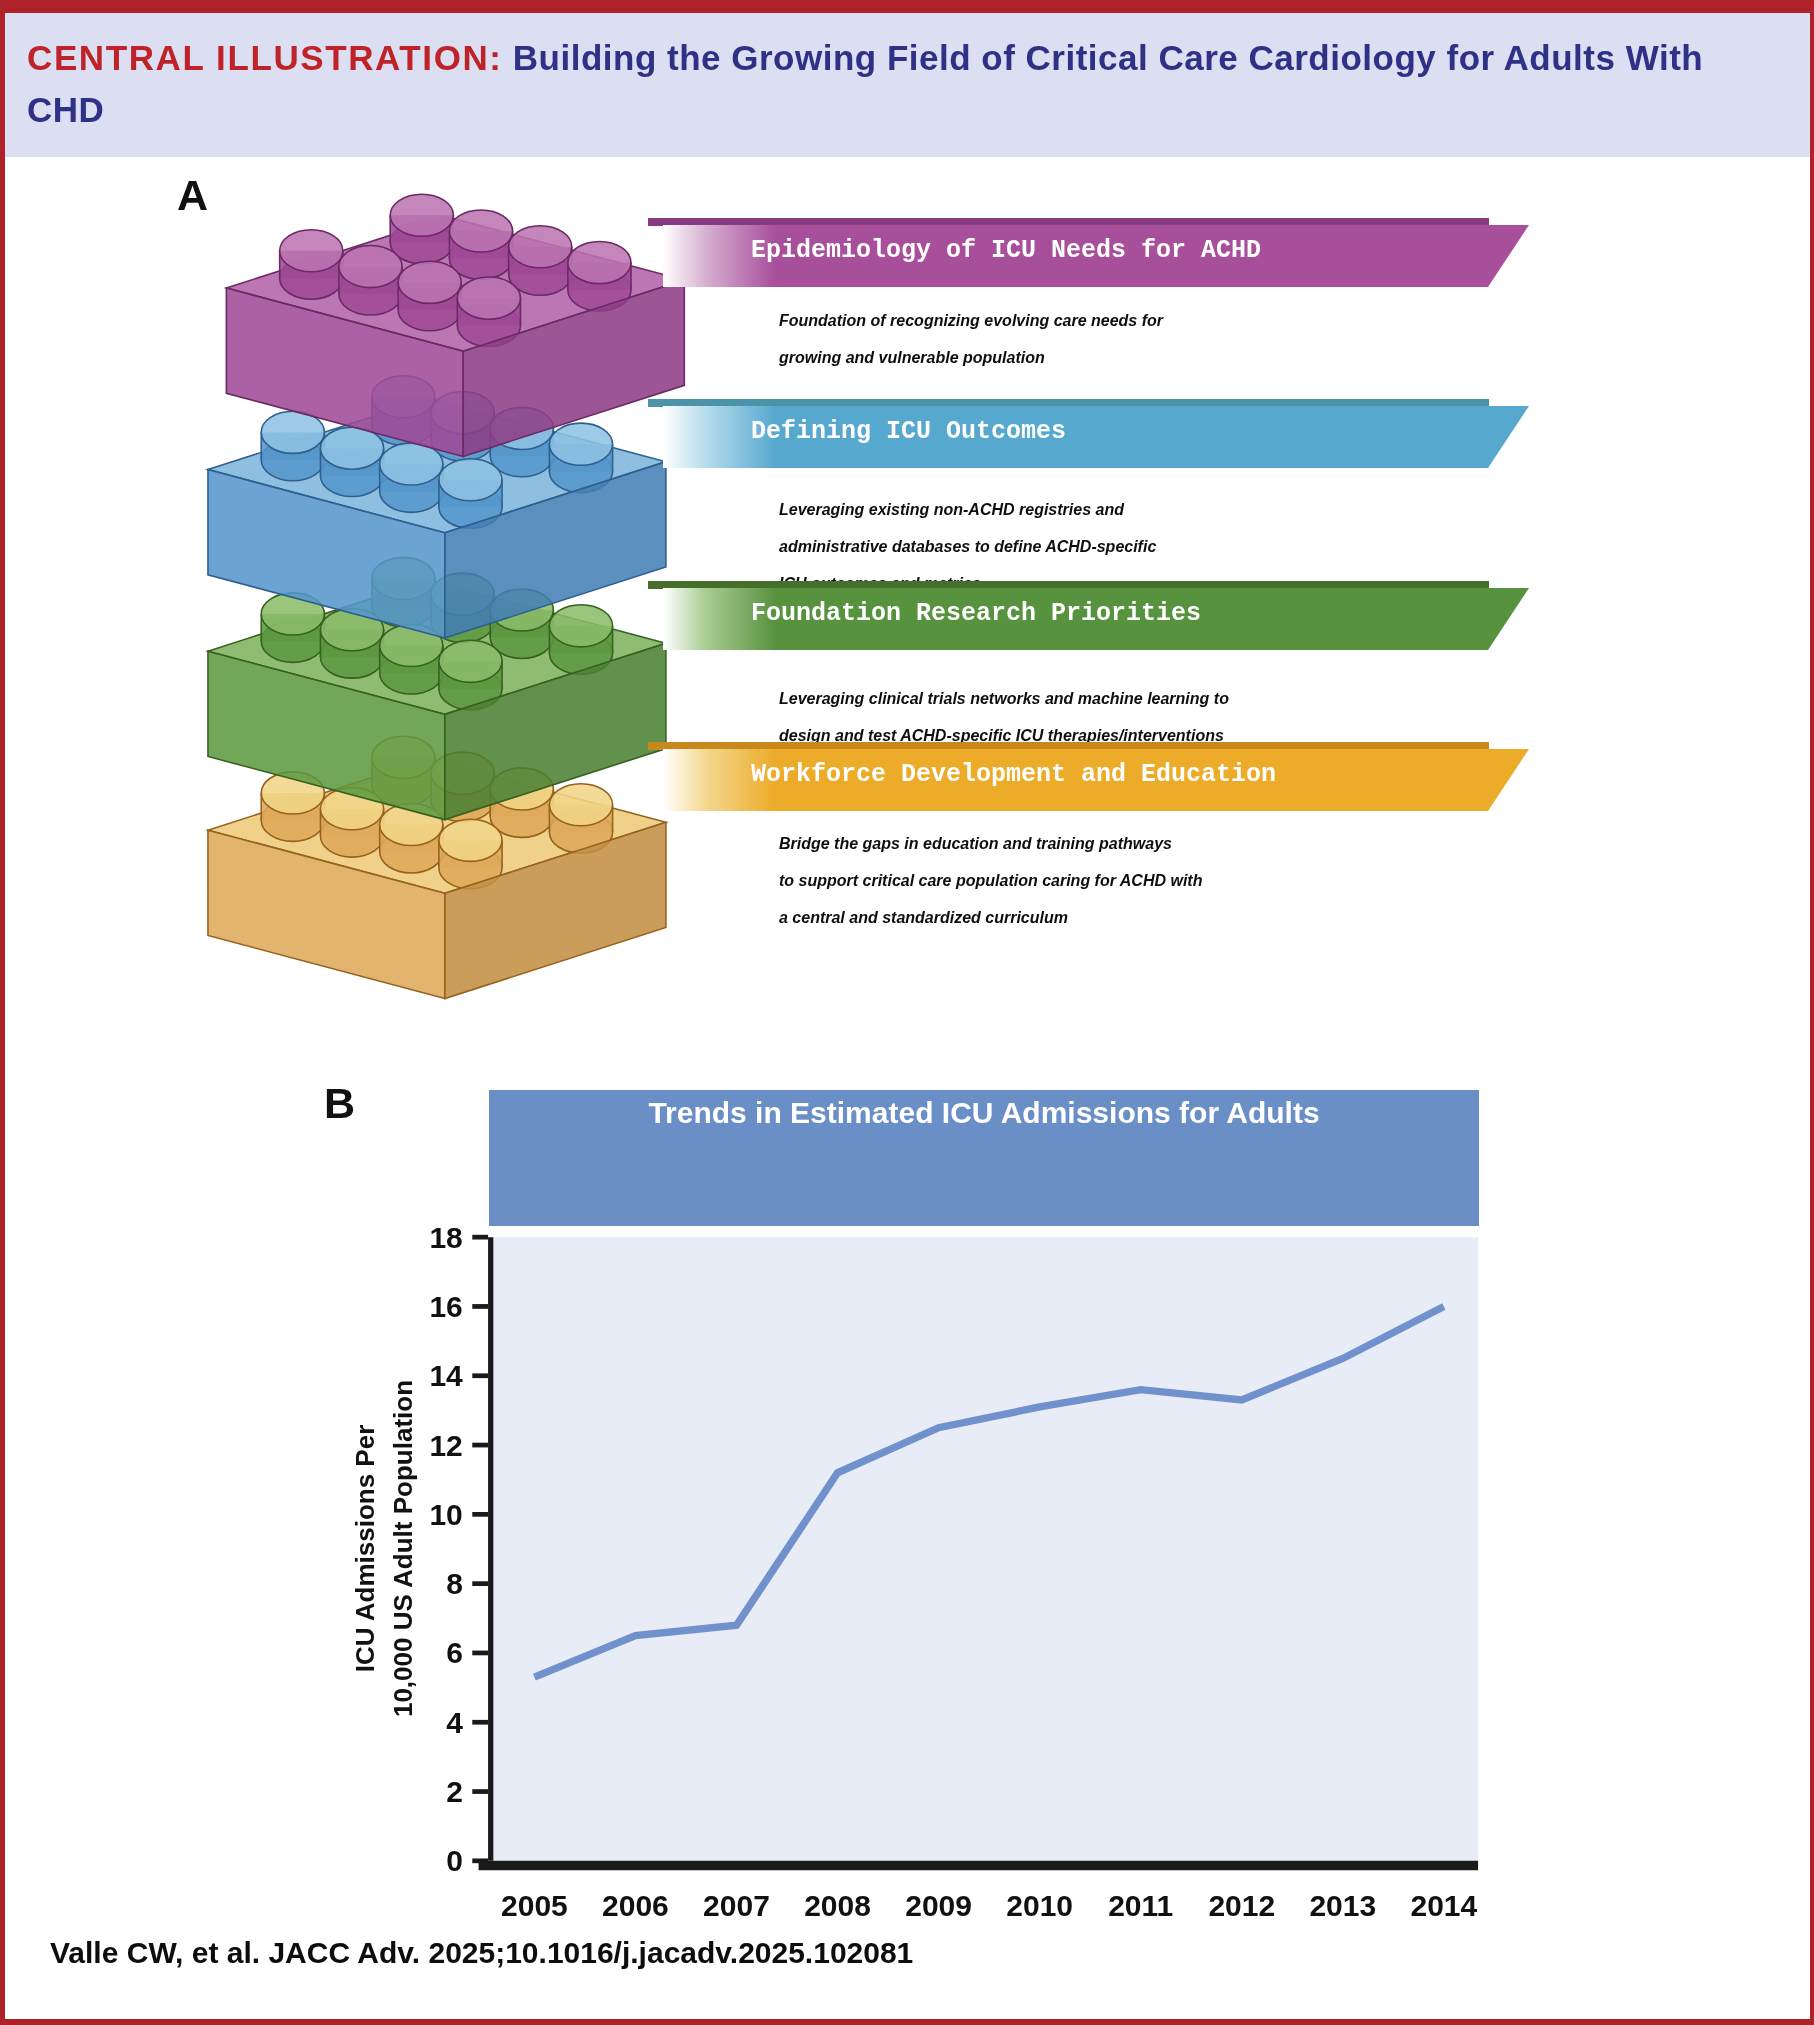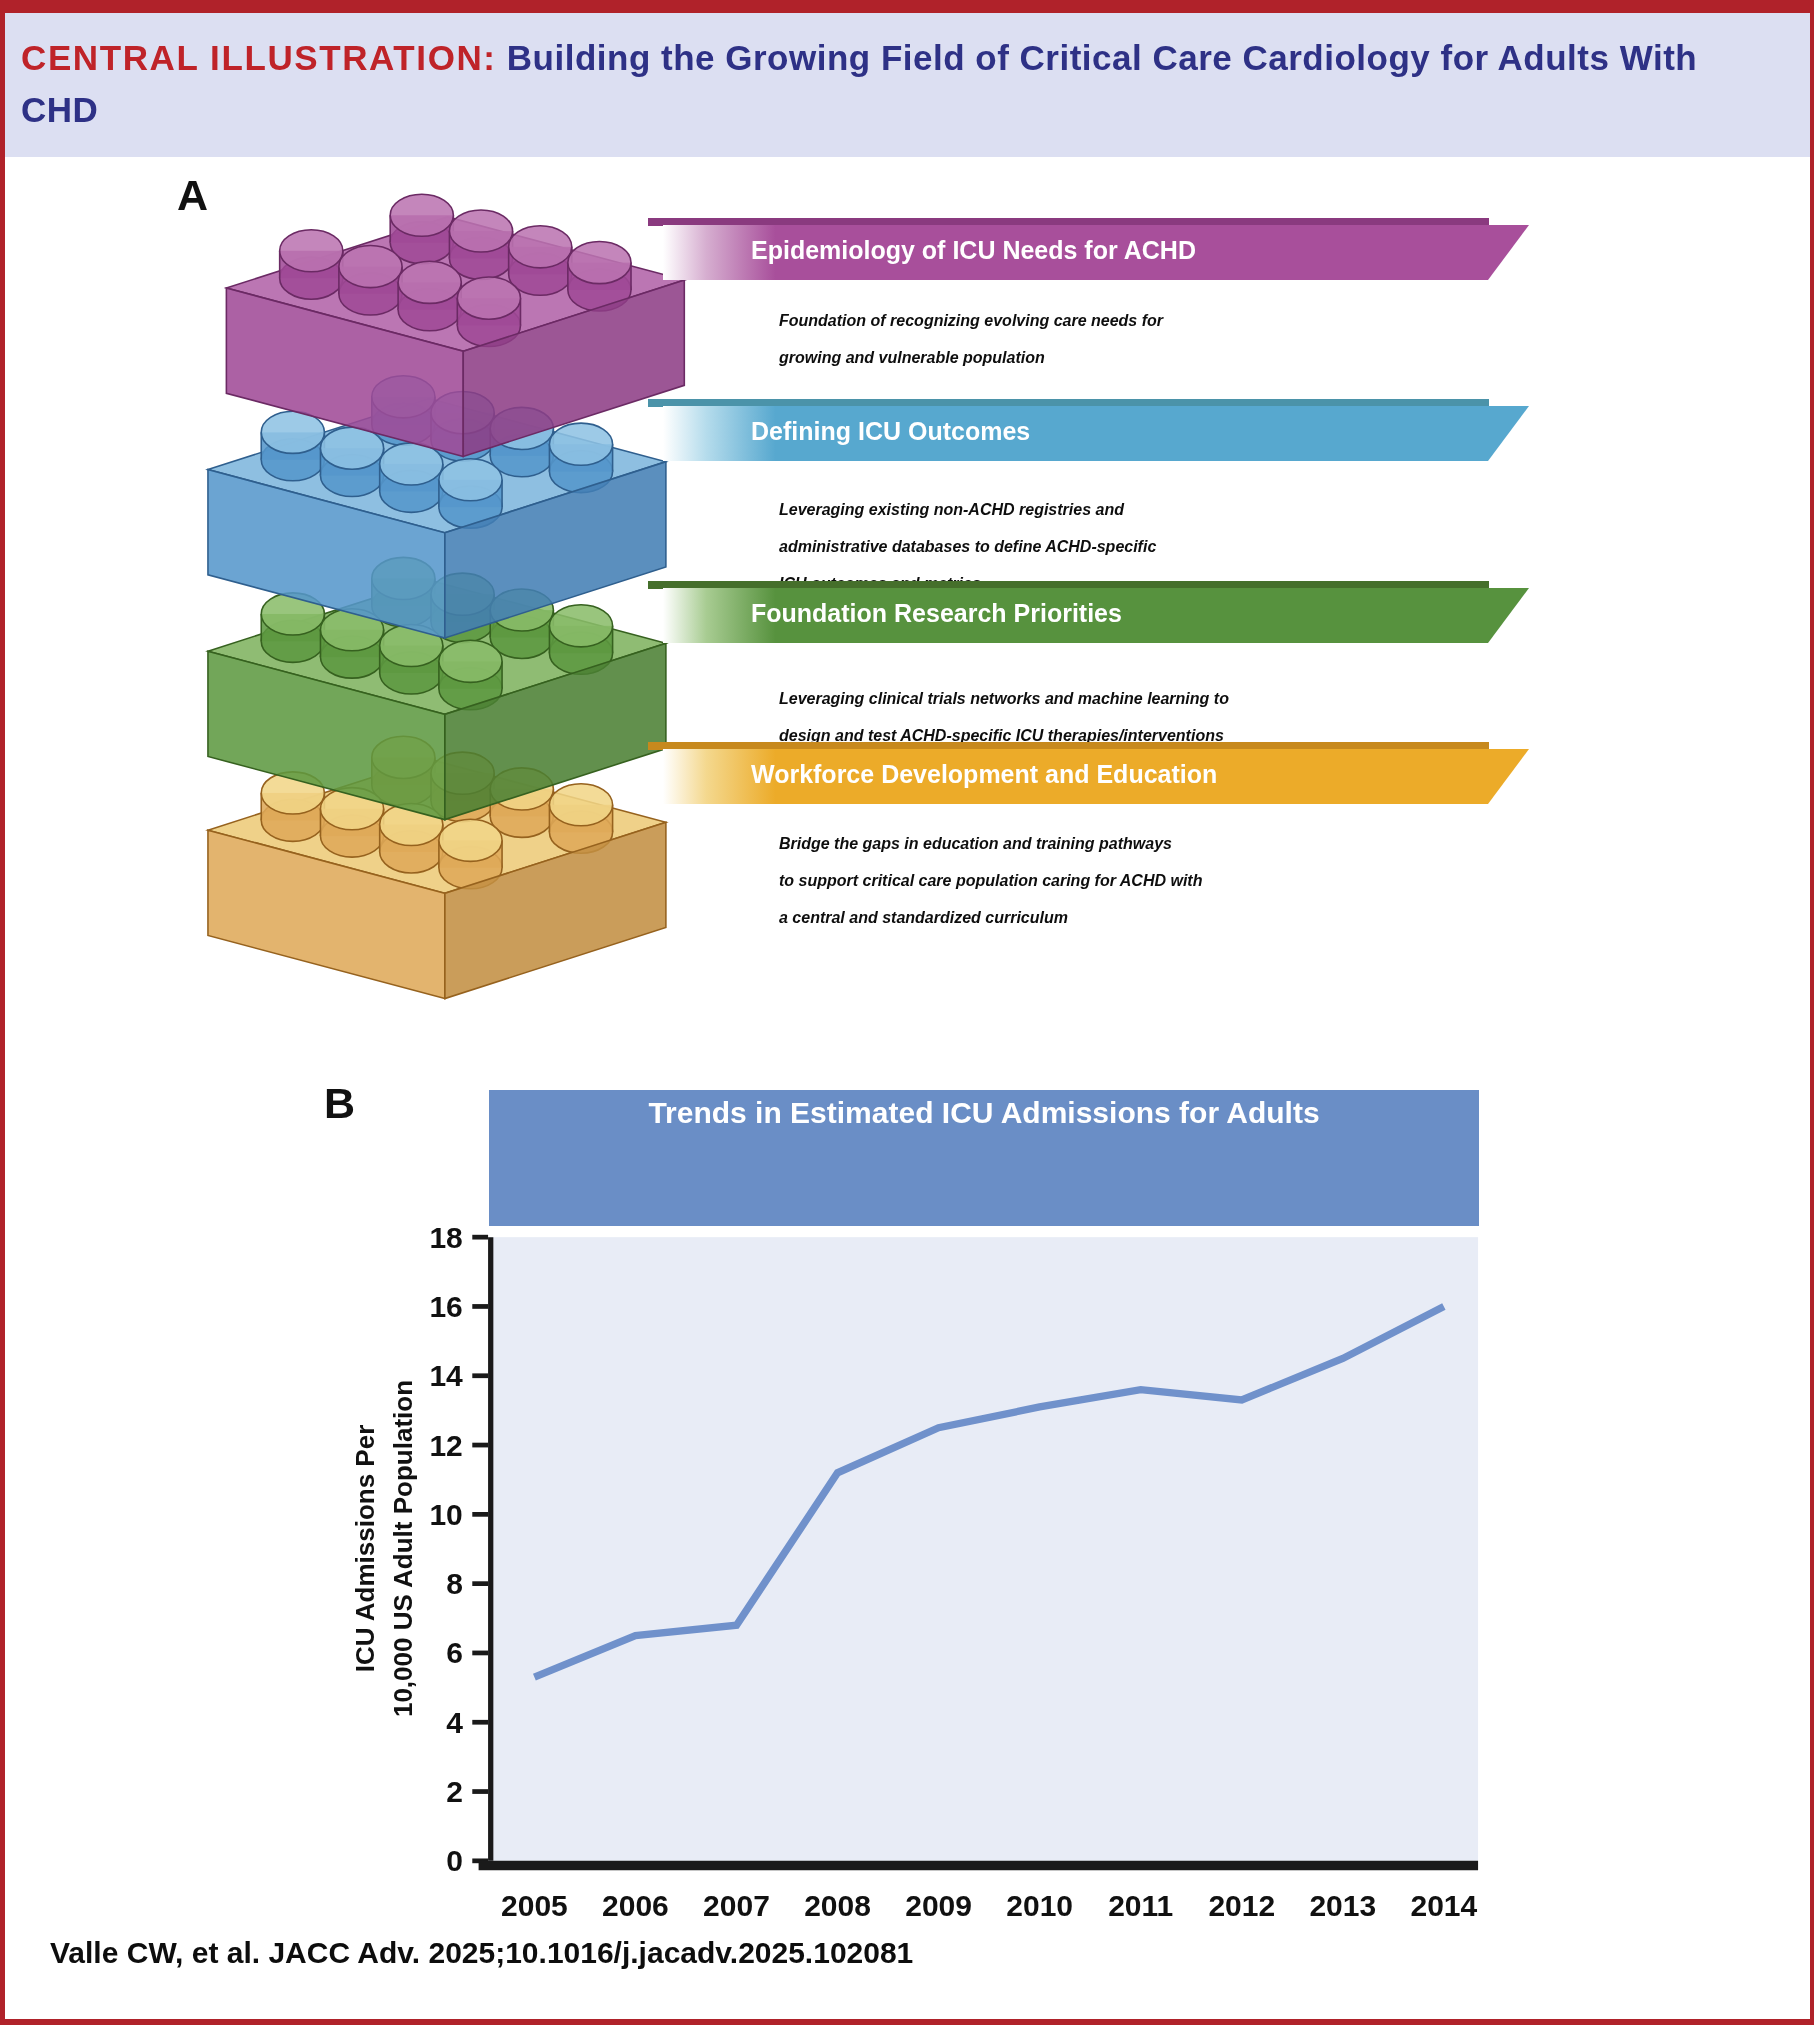--- a/index.html
+++ b/index.html
@@ -1,27 +1,27 @@
 <!DOCTYPE html>
 <html style="font-size:8.4px"><head>
 <meta charset="utf-8">
 <style>
   html,body{margin:0;padding:0;background:#ffffff;}
   body{font-family:"Liberation Sans", sans-serif; font-weight:bold;}
   .figure{position:relative; box-sizing:border-box; width:1815px; height:2025px; background:#ffffff;
           border-top:13.7px solid #b0222a; border-left:5.3px solid #b0222a; border-right:5.3px solid #b0222a; border-bottom:6.8px solid #b0222a; overflow:hidden;}
-  .header{background:#dcdff2; padding:19px 34px 21px 16px; font-size:35px; line-height:52px; letter-spacing:0.5px;}
+  .header{background:#dcdff2; padding:19px 34px 21px 22px; font-size:35px; line-height:52px; letter-spacing:0.5px;}
   .header .red{color:#bf2329; letter-spacing:1.6px;}
   .header .navy{color:#2e3186;}
   .panel-letter{position:absolute; font-size:43px; color:#111;}
   #label-a{left:172px; top:158px;}
   #label-b{left:319px; top:1066px;}
 
   
-  .ribbon{position:absolute; left:658px; width:866px; height:55px;}
+  .ribbon{position:absolute; left:658px; width:866px; height:62px;font-family:Liberation Mono, monospace;}
   .ribbon .edge{position:absolute; top:-6.8px; left:-14.7px; width:calc(100% - 25px); height:7.4px;}
   .ribbon .band{position:absolute; left:0; top:0; width:100%; height:100%;
      clip-path:polygon(0 0,100% 0,calc(100% - 41px) 100%,0 100%);
      filter:drop-shadow(3.2px 5.3px 4.7px rgba(90,90,110,.45));}
   .ribbon .band-title{position:absolute; left:88px; top:10.5px; font-size:25px; color:#ffffff; white-space:nowrap;}
   #ribbon-0{top:212px;} #ribbon-1{top:393px;} #ribbon-2{top:575px;} #ribbon-3{top:736px;}
   .desc{position:absolute; left:774px; width:821px; font-size:16px; line-height:37px; color:#0e0e0e;font-style:italic;}
   #desc-0{top:289px;} #desc-1{top:469px;margin-top:9px;} #desc-2{top:667px;} #desc-3{top:812px;}
 
   #bricks{position:absolute; left:174px; top:147px;}

